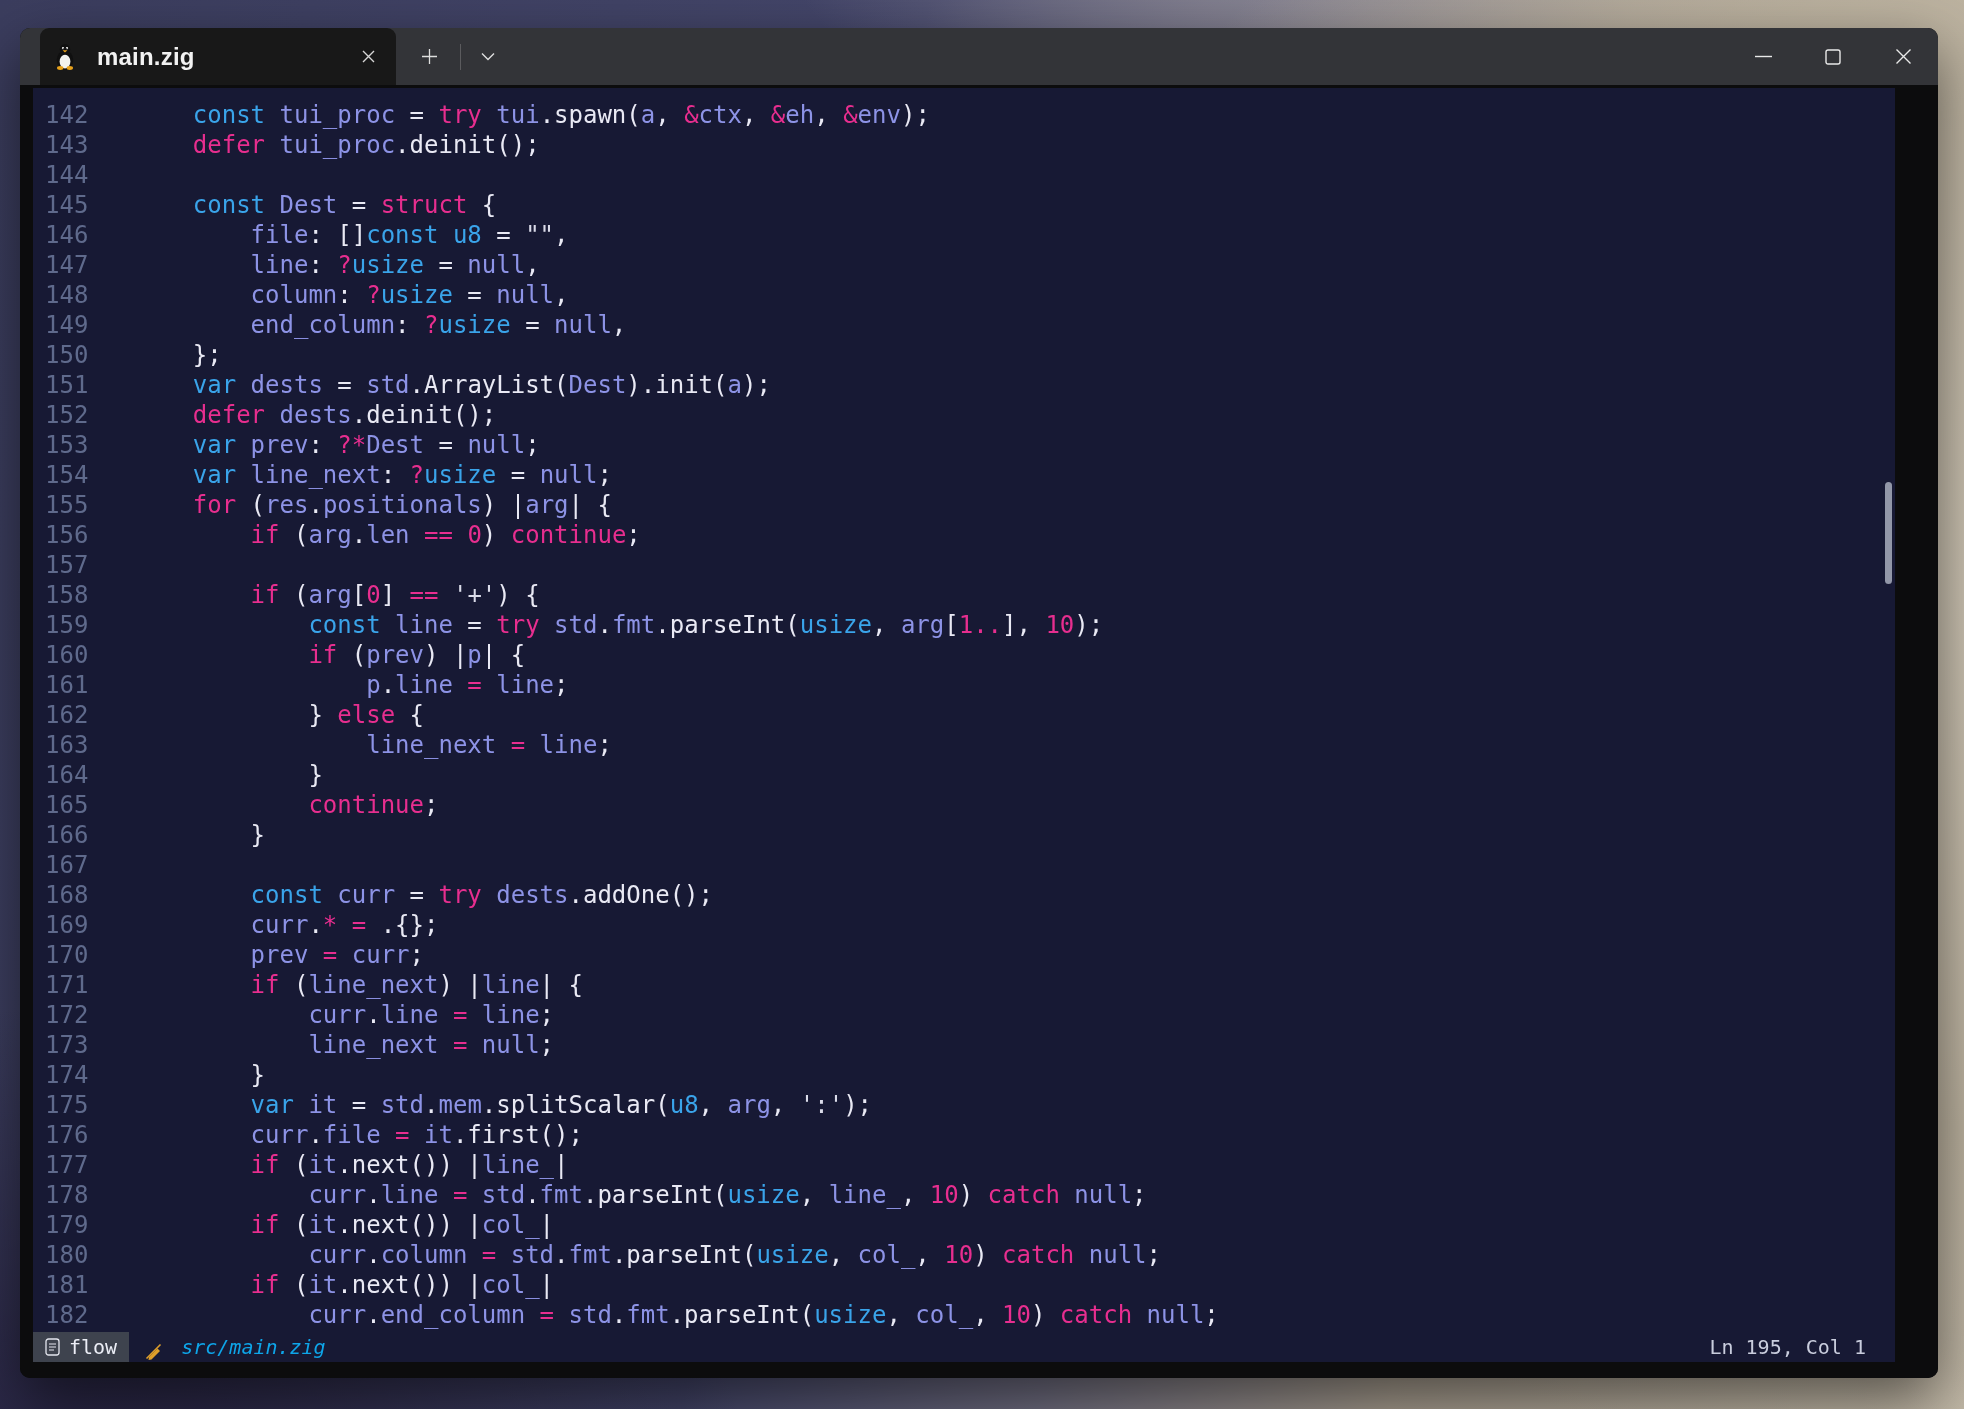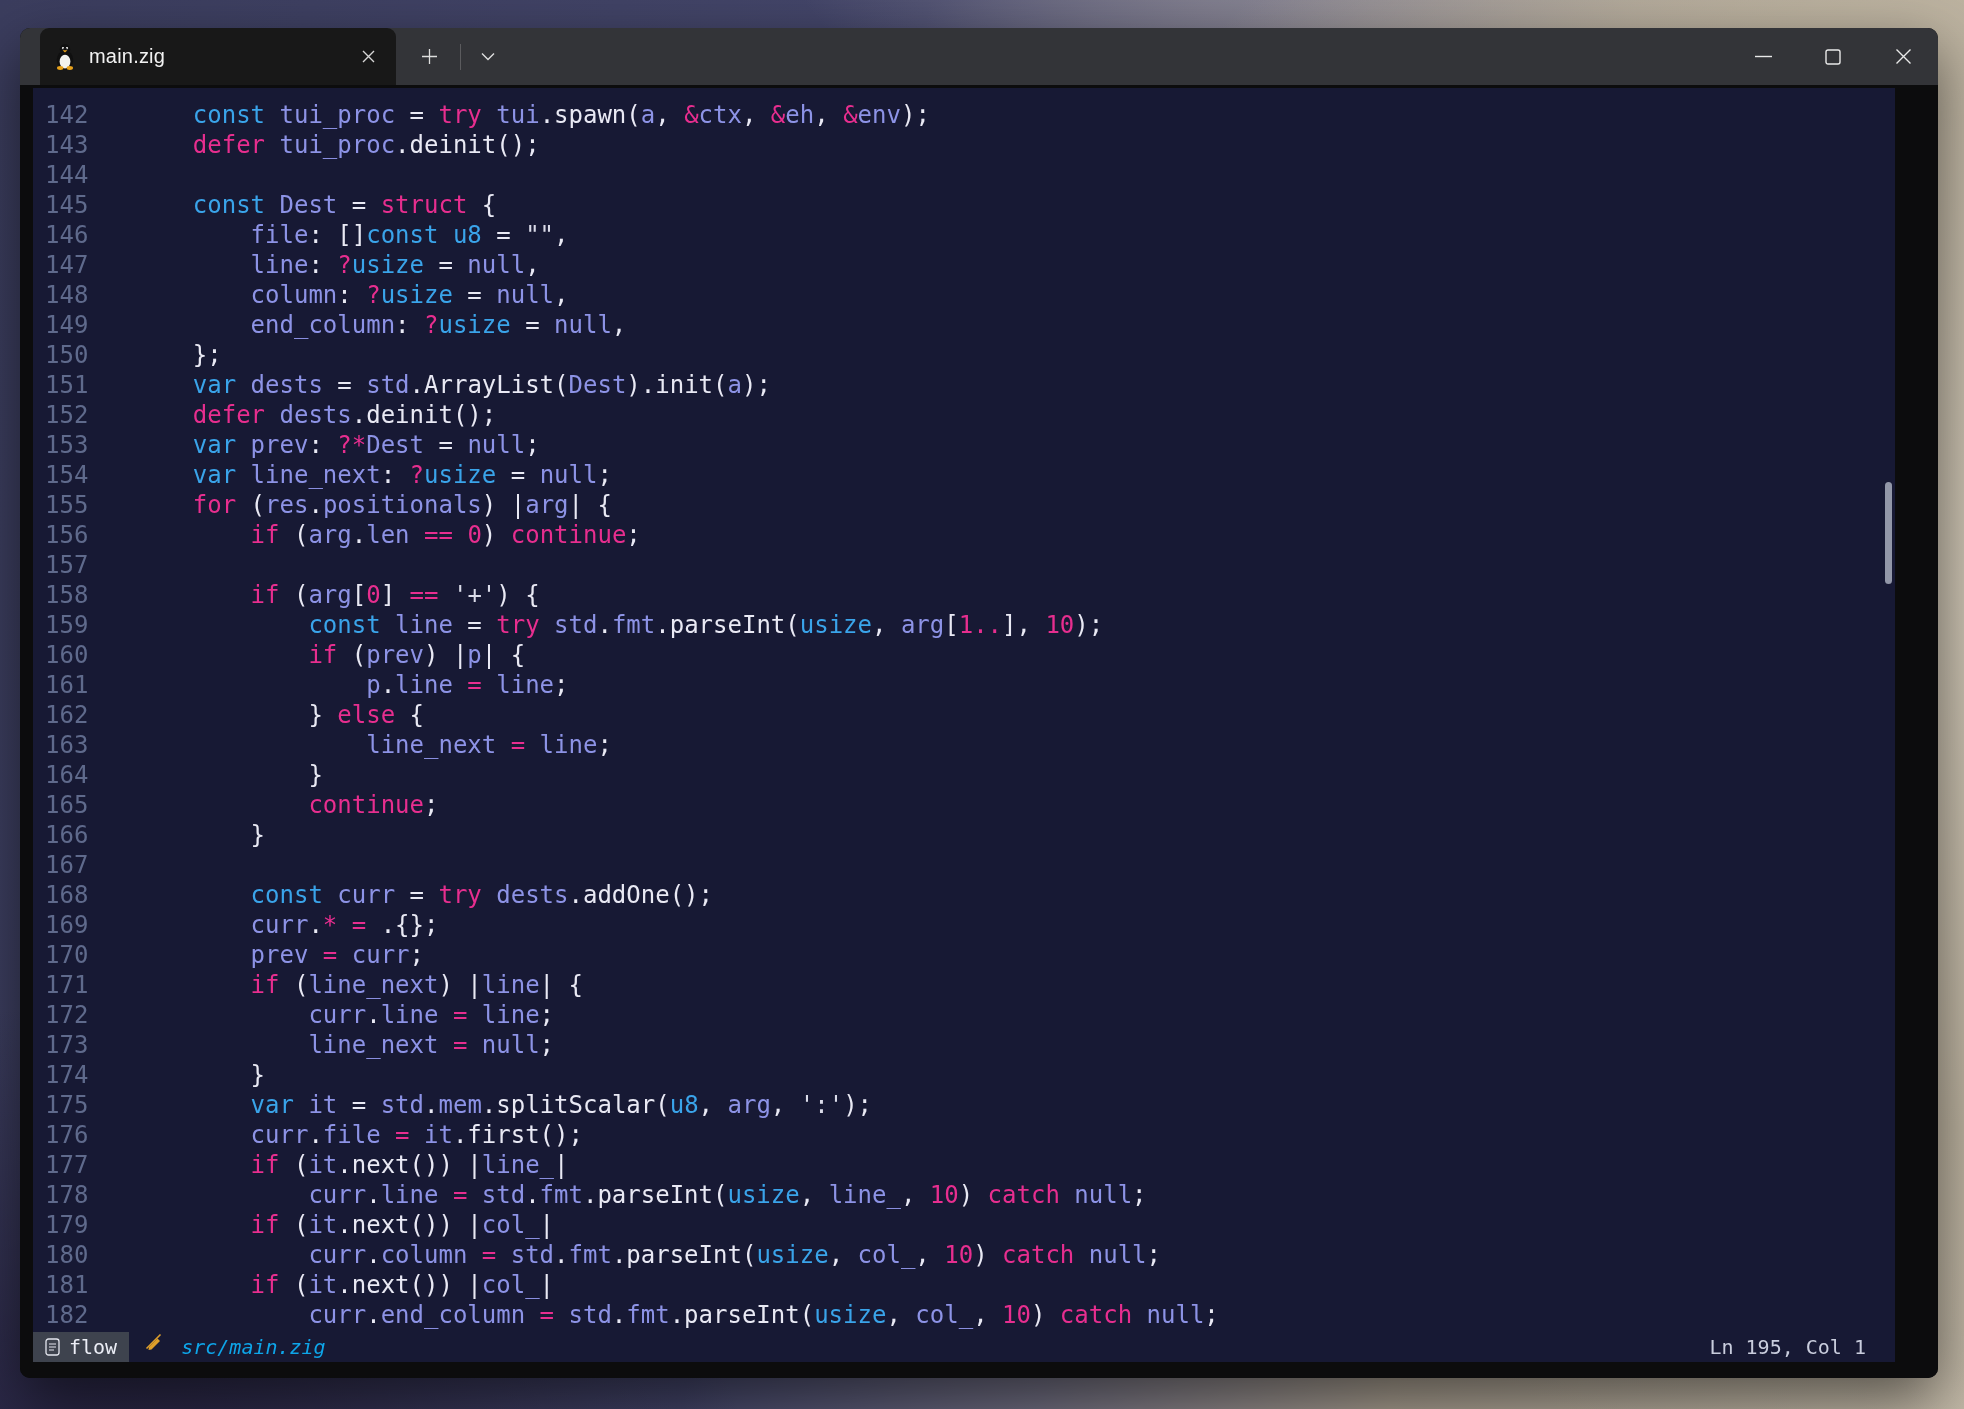--- a/index.html
+++ b/index.html
@@ -21,21 +21,21 @@
   
   .titlebar{
     height:57px; background:#333438; border-radius:10px 10px 0 0;
     display:flex; align-items:stretch;
   }
   .tab{
     margin-left:20px; width:356px; background:#181818;
     border-radius:9px 9px 0 0; display:flex; align-items:center;
     padding:0 14px; color:#f2f2f2; cursor:default;
   }
-  .tab-title{ margin-left:13px; font-size:20px; font-weight:400; letter-spacing:.2px; }
+  .tab-title{ margin-left:21px; font-size:24px; font-weight:700; letter-spacing:.2px; }
   .tab-close{ margin-left:auto; width:28px; height:28px; display:flex; align-items:center; justify-content:center; border-radius:4px; }
   .icon-btn{ display:flex; align-items:center; justify-content:center; }
   .newtab{ width:54px; margin-left:6px; }
   .tb-sep{ width:1px; height:26px; background:#5b5b5e; align-self:center; margin:0 4px; }
   .dropdown{ width:46px; }
   .tb-spacer{ flex:1; }
   .winctl{ width:70px; display:flex; align-items:center; justify-content:center; }
   .winctl:last-child{ border-top-right-radius:10px; }
   svg{ display:block; }
   
@@ -61,21 +61,21 @@
   .tk-i{ color:var(--c-i); }
   .tk-w{ color:var(--c-w); }
   .tk-s{ color:var(--c-s); }
   .scrollbar{
     position:absolute; right:3px; top:394px; width:7px; height:102px;
     background:#9297a8; border-radius:4px;
   }
   
   .statusbar{
     position:absolute; left:0; right:0; bottom:0; height:30px;
-    display:flex; align-items:flex-start;
+    display:flex; align-items:flex-end;
     font-family:"DejaVu Sans Mono", monospace; font-size:20px; line-height:30px;
     color:#c9cddd;
   }
   .chip{
     height:30px; padding:0 12px; background:var(--chip);
     display:flex; align-items:center; gap:9px; color:#eceef6;
   }
   .mod-icon{ margin-left:15px; }
   .path{ margin-left:17px; font-style:italic; color:#0ea5e9; }
   .pos{ margin-left:auto; margin-right:29px; color:#c9cddd; }

